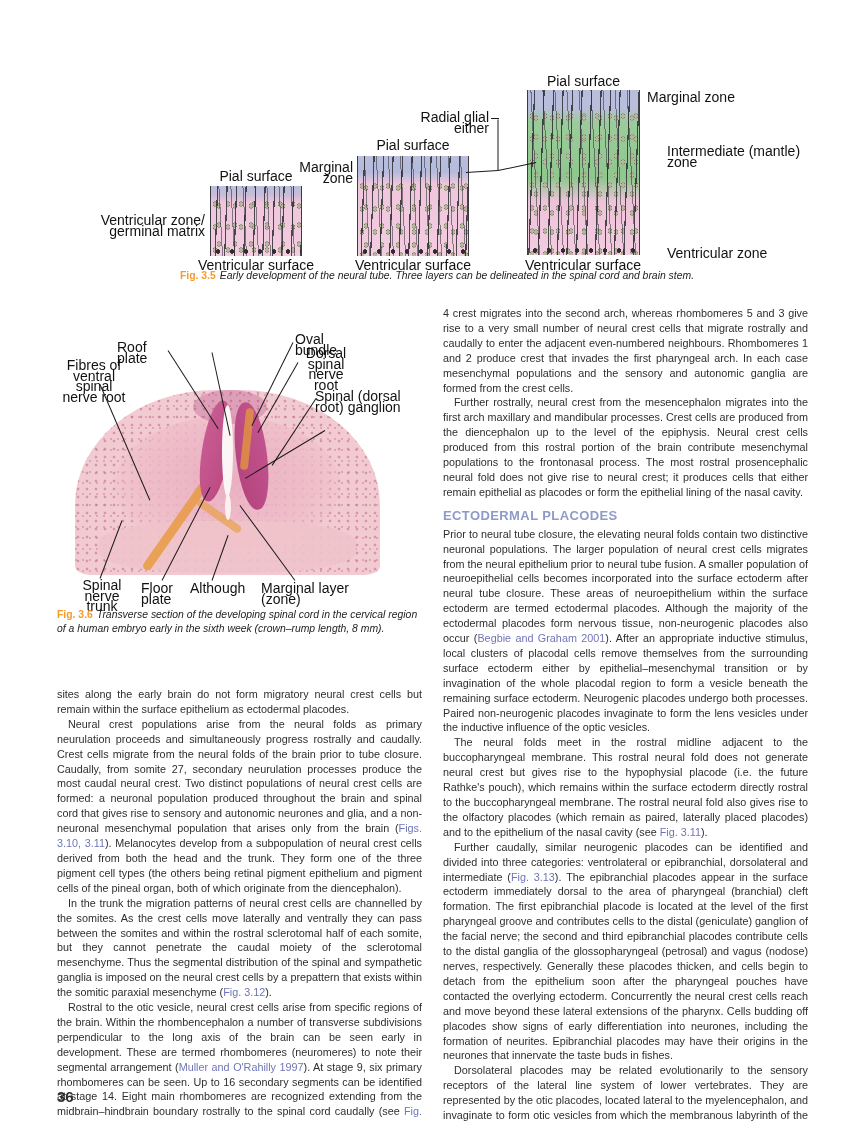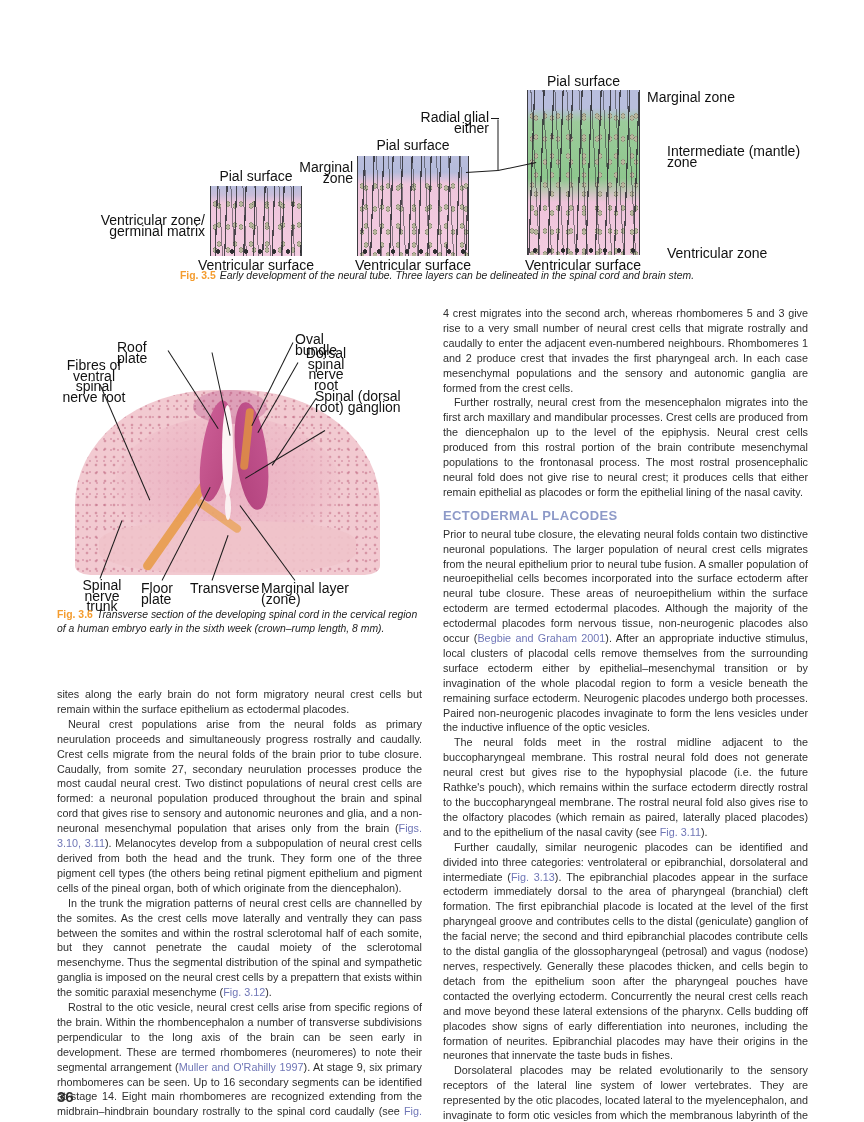--- a/index.html
+++ b/index.html
@@ -215,21 +215,21 @@
       <div class="canal2"></div>
     </div>
 
     <div class="figlab l-oval">Oval bundle</div>
     <div class="figlab l-roof">Roof plate</div>
     <div class="figlab l-dorsal">Dorsal spinal nerve root</div>
     <div class="figlab l-fibres">Fibres of ventral spinal nerve root</div>
     <div class="figlab l-ganglion">Spinal (dorsal root) ganglion</div>
     <div class="figlab l-trunk">Spinal nerve trunk</div>
     <div class="figlab l-floor">Floor plate</div>
-    <div class="figlab l-noto">Transverse</div>
+    <div class="figlab l-noto">Although</div>
     <div class="figlab l-marg">Marginal layer (zone)</div>
 
     <div class="ln f36-l1"></div>
     <div class="ln f36-l2"></div>
     <div class="ln f36-l3"></div>
     <div class="ln f36-l4"></div>
     <div class="ln f36-l5"></div>
     <div class="ln f36-l6"></div>
     <div class="ln f36-l7"></div>
     <div class="ln f36-l8"></div>

